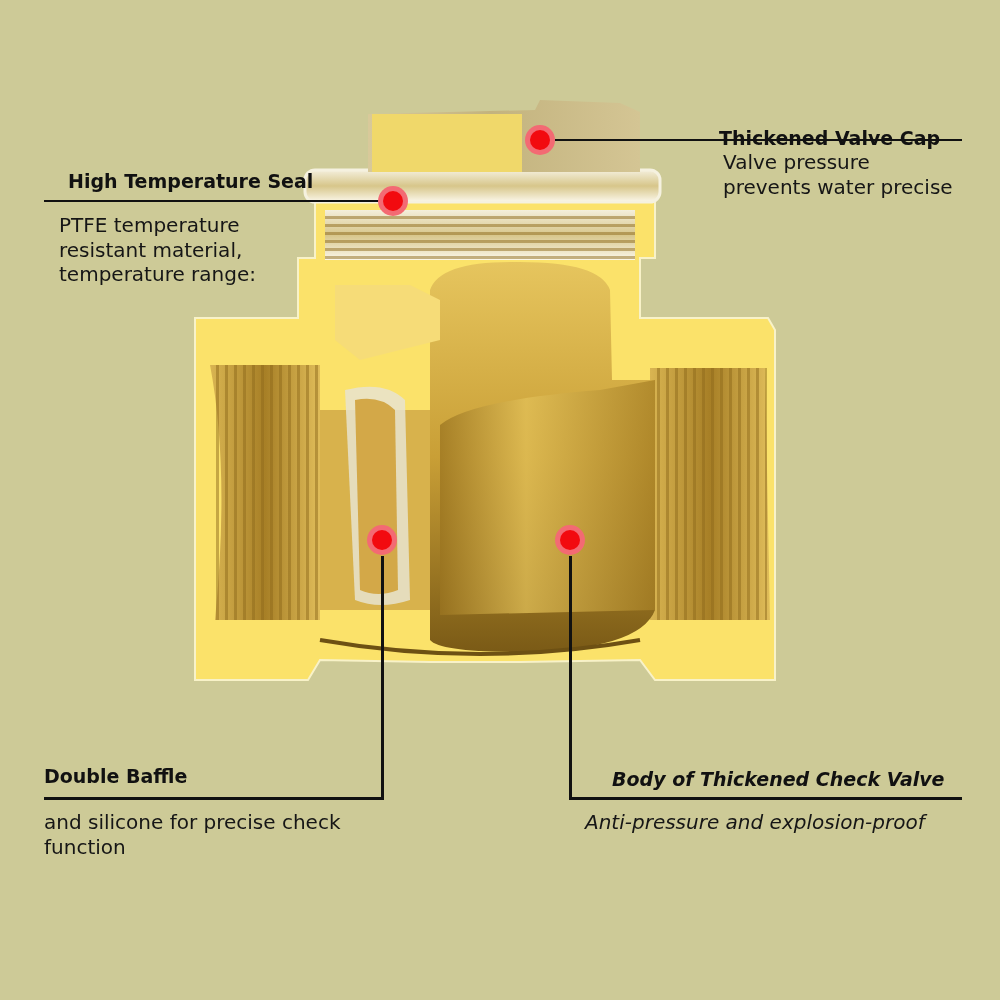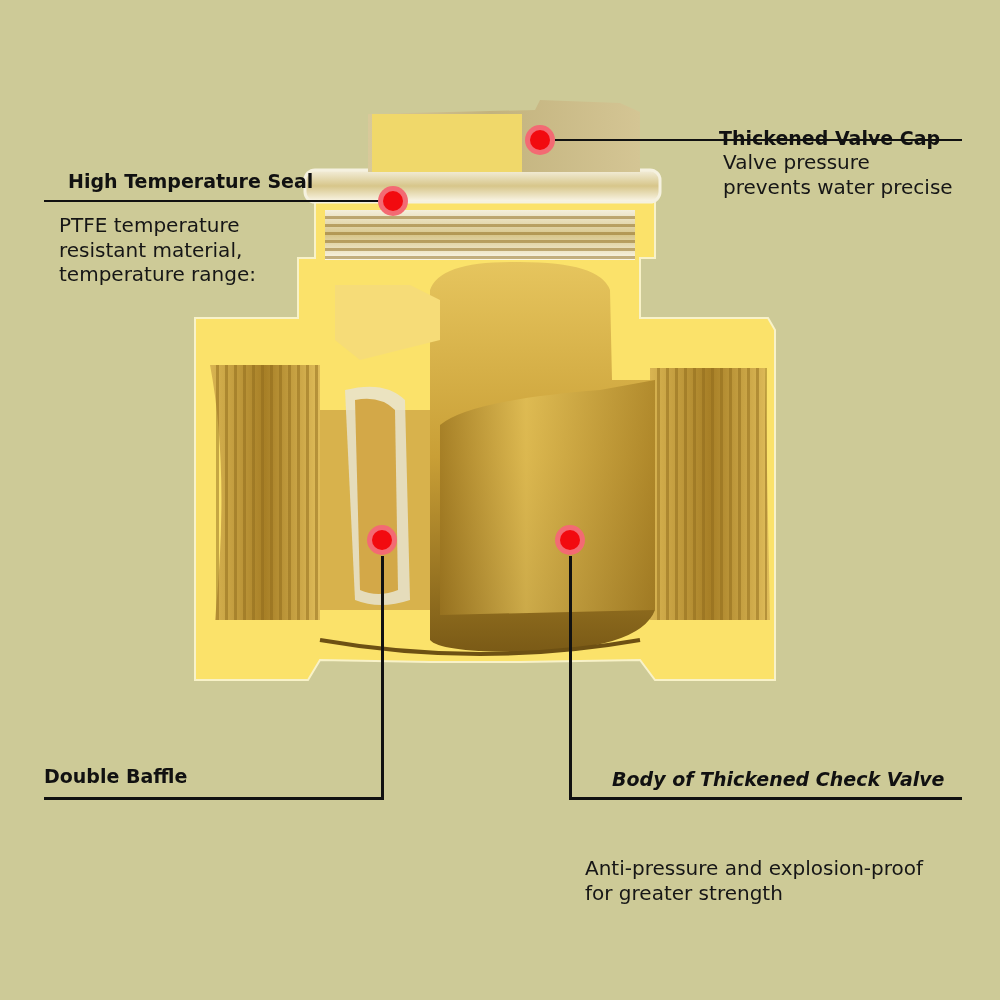--- a/index.html
+++ b/index.html
@@ -99,19 +99,20 @@
 
 <div class="title" style="left:44px; top:170px;margin-left:24px;">High Temperature Seal</div>
 <div class="desc" style="left:44px; top:213px;margin-left:15px;">
   <span>PTFE temperature</span>
   <span>resistant material,</span>
   <span>temperature range:</span>
 </div>
 
 <div class="title" style="left:44px; top:765px;text-align:center;">Double Baffle</div>
 <div class="desc" style="left:44px; top:810px;">
+  <span>and silicone for precise check</span>
+  <span>function</span>
 </div>
 
 <div class="title" style="left:612px; top:768px;font-style:italic;">Body of Thickened Check Valve</div>
-<div class="desc" style="left:585px; top:856px;">
+<div class="desc" style="left:585px; top:810px;font-style:italic;">
   <span>Anti-pressure and explosion-proof</span>
-  <span>for greater strength</span>
 </div>
 
 </body></html>

